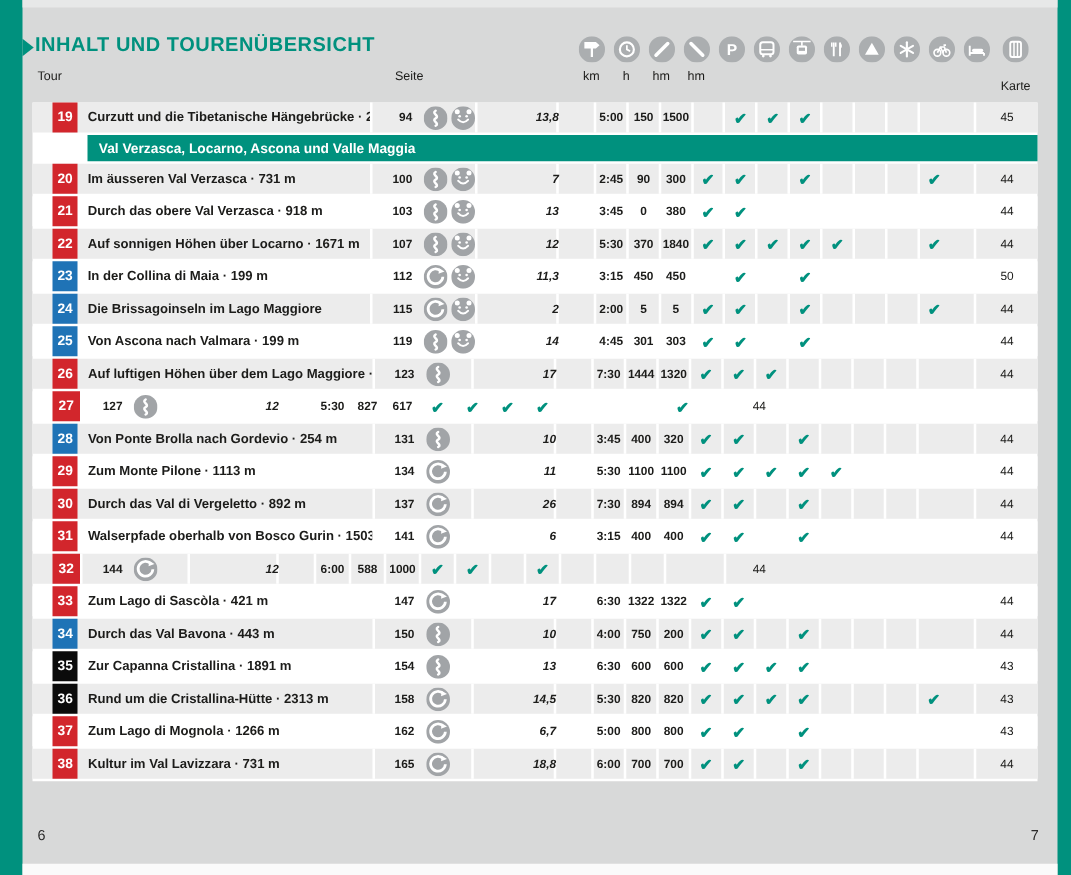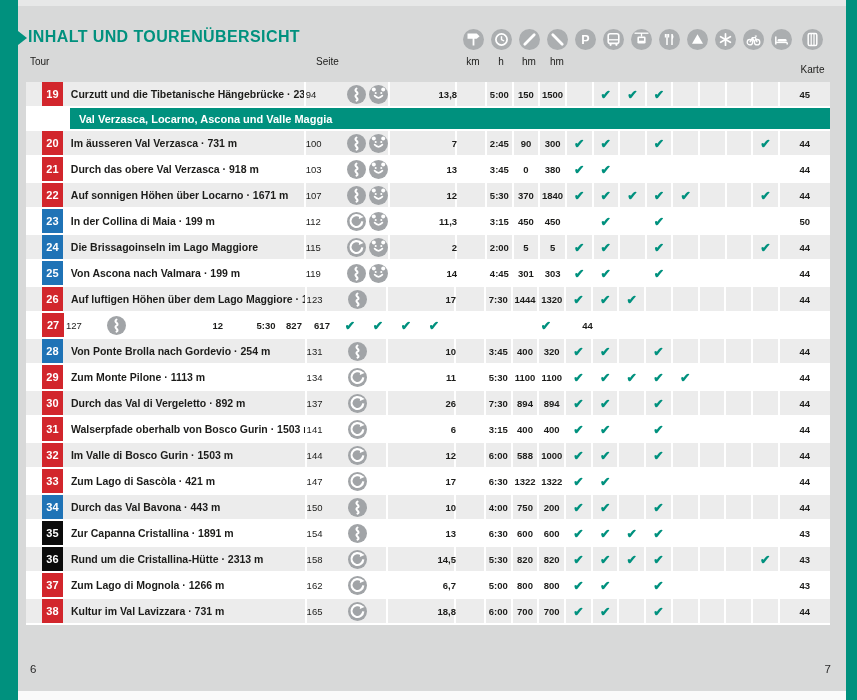--- a/index.html
+++ b/index.html
@@ -38,31 +38,31 @@
   .row-white{background:var(--c-row_white);}
   .section-row{height:21px;margin-bottom:2px;background:var(--c-teal);color:#fff;
     display:flex;align-items:center;padding-left:9px;box-sizing:border-box;
     font-size:11px;font-weight:bold;margin-left:44px;}
   .badge{width:22px;display:flex;align-items:center;justify-content:center;
     color:#fff;font-weight:bold;font-size:11px;margin-left:16px;}
   .badge-red{background:var(--c-red);} .badge-blue{background:var(--c-blue);} .badge-black{background:var(--c-black);}
   .cell-title{width:254px;box-sizing:border-box;padding-left:8px;display:flex;align-items:center;
     font-size:10.5px;font-weight:bold;color:var(--c-text);white-space:nowrap;overflow:hidden;}
   .cell-seite{width:86px;box-sizing:border-box;border-left:2px solid #fff;display:flex;align-items:center;}
-  .seite-num{width:32px;text-align:left;font-size:9.5px;font-weight:normal;color:var(--c-text);}
+  .seite-num{width:32px;text-align:right;font-size:9.5px;font-weight:bold;color:var(--c-text);}
   .types{display:flex;gap:3px;margin-left:9px;align-items:center;}
   .ticon{width:19px;height:19px;display:flex;}
   .spacer{width:71px;box-sizing:border-box;border-left:2px solid #fff;}
   .ncell{width:28px;box-sizing:border-box;border-left:2px solid #fff;display:flex;align-items:center;
     justify-content:center;font-size:9.5px;font-weight:bold;color:var(--c-text);}
-  .ncell.c-km{justify-content:flex-end;padding-right:28px;}
+  .ncell.c-km{justify-content:flex-end;padding-right:28px;font-style:italic;}
   .ccell{width:28px;box-sizing:border-box;border-left:2px solid #fff;display:flex;align-items:center;
     justify-content:center;color:var(--c-check);font-size:12.5px;font-weight:bold;}
   .kcell{width:55px;box-sizing:border-box;border-left:2px solid #fff;display:flex;align-items:center;
-    justify-content:center;font-size:9.5px;font-weight:bold;color:var(--c-text);}
+    justify-content:center;font-size:9.5px;font-weight:normal;color:var(--c-text);margin-left:20px;}
 </style>
 </head>
 <body>
 
 <div class="page">
   <div class="bar bar-left"></div>
   <div class="bar bar-right"></div>
   <div class="top-strip"></div>
   <div class="bottom-strip"></div>
   <div class="title-arrow"></div>
@@ -725,21 +725,20 @@
           <span>✔</span>
         </div>
     <div class="ccell"></div>
     <div class="ccell"></div>
     <div class="ccell"></div>
     <div class="ccell"></div>
     <div class="kcell">44</div>
   </div>
       <div class="trow row-gray">
     <div class="badge badge-red">32</div>
-    <div class="cell-title">Im Valle di Bosco Gurin · 1503 m</div>
     <div class="cell-seite">
       <span class="seite-num">144</span>
       <span class="types">
             <span class="ticon">
               <svg width="19" height="19" viewBox="0 0 19 19">
                 <circle cx="9.5" cy="9.5" r="9.5" fill="var(--c-type_icon)"></circle>
                 <path d="M13.6 4.9 A5.9 5.9 0 1 0 15.3 9.4" fill="none" stroke="#fff" stroke-width="2.2"></path>
                 <path d="M12.4 2.5 l4.2 2.6 -4.8 1.8 z" fill="#fff"></path>
               </svg>
             </span>

